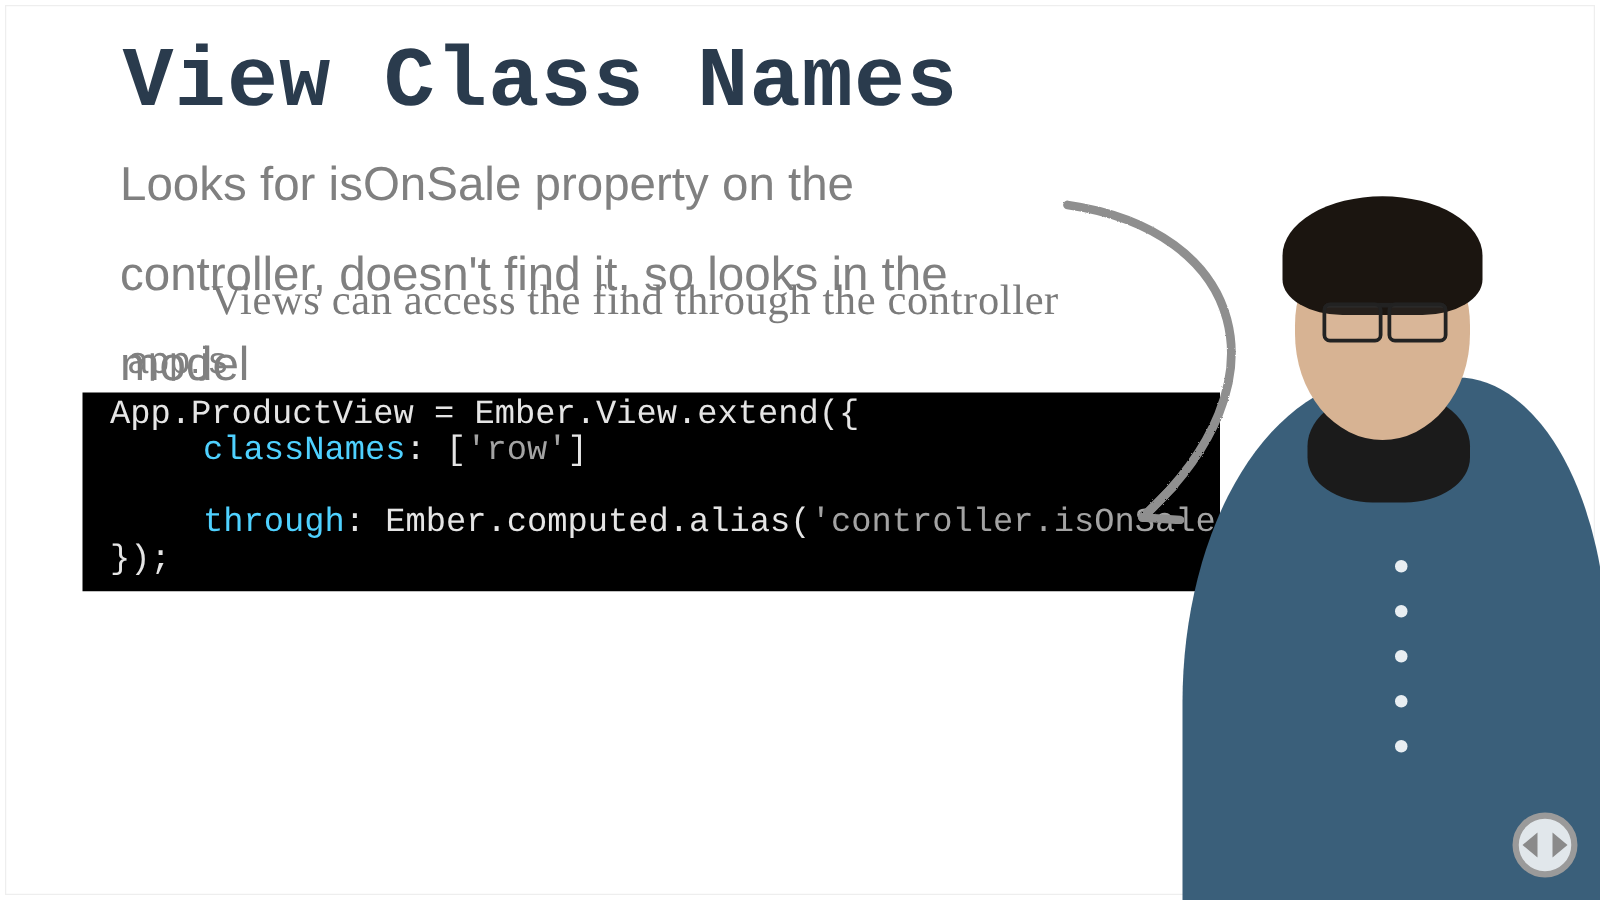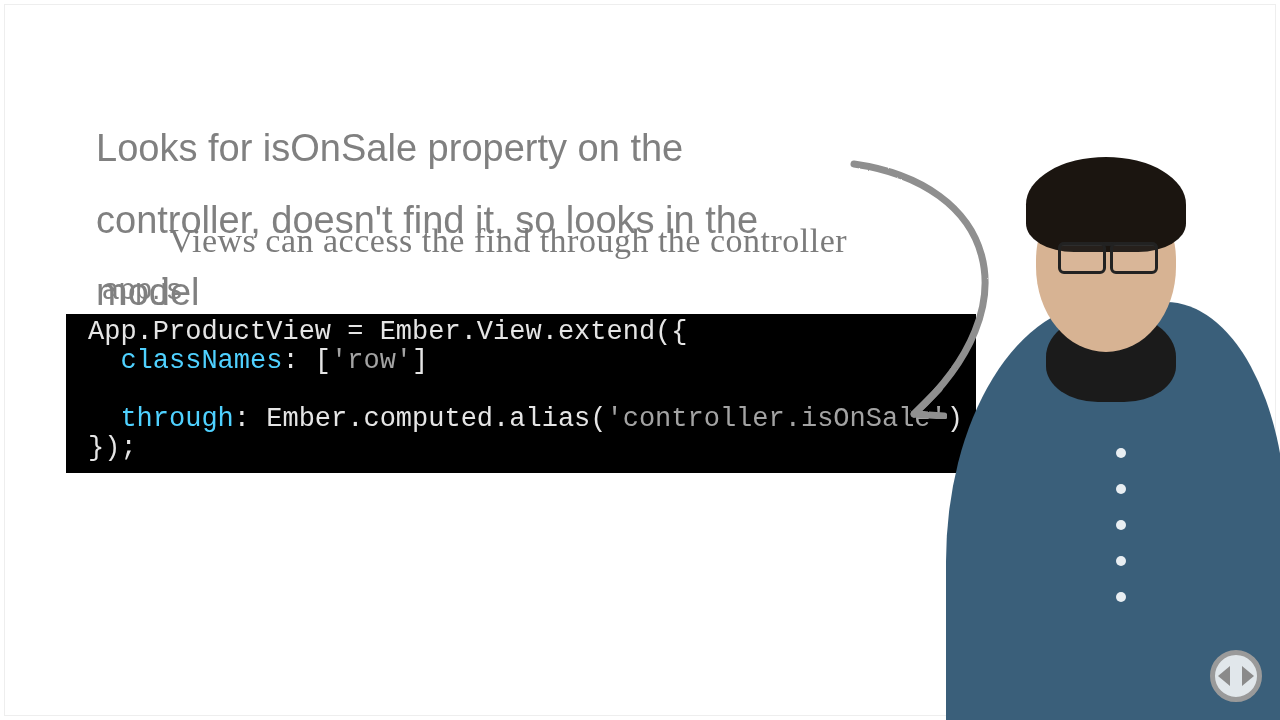--- a/index.html
+++ b/index.html
@@ -70,21 +70,21 @@
   }
   .code-block pre {
     margin: 0;
     font-family: Consolas, Menlo, "Courier New", monospace;
     font-size: 27px;
     line-height: 29px;
     color: #ffffff;
     white-space: pre;
   }
   .tok-white { color: #e5e5e5; }
-  .tok-cyan  { color: #4fd1ff; }
+  .tok-cyan  { color: #4fd1ff; margin-left: 42px; }
   .tok-str   { color: #a3a3a3; }
 
   
   .arrow {
     position: absolute;
     left: 840px;
     top: 150px;
     width: 200px;
     height: 290px;
     pointer-events: none;
@@ -197,20 +197,21 @@
     transform: translateY(-50%);
   }
   .corner-nav .chev.left  { left: 8px;  border-right: 12px solid #8a8a8a; }
   .corner-nav .chev.right { right: 8px; border-left: 12px solid #8a8a8a; }
 </style>
 </head>
 <body>
 
 <div class="slide">
 
+  <div class="title">View Class Names</div>
 
   <div class="subtitle">Looks for isOnSale property on the controller, doesn't find it, so looks in the model</div>
 
   <div class="hand-note">Views can access the find through the controller</div>
 
   <div class="filename">app.js</div>
 
   <div class="code-block">
     <pre><span class="tok-white">App.ProductView = Ember.View.extend({</span>
 <span class="tok-white">  </span><span class="tok-cyan">classNames</span><span class="tok-white">: [</span><span class="tok-str">'row'</span><span class="tok-white">]</span>

